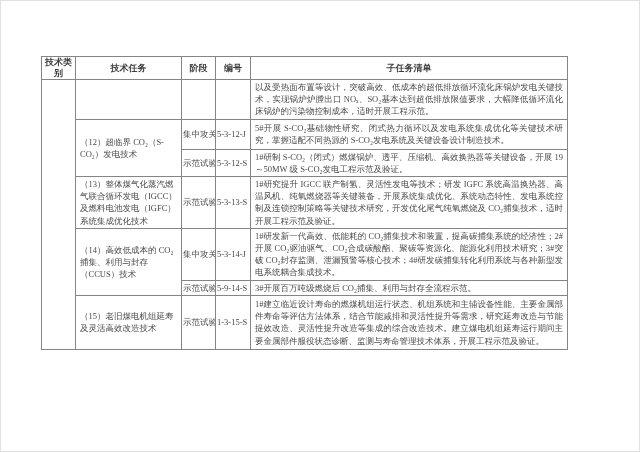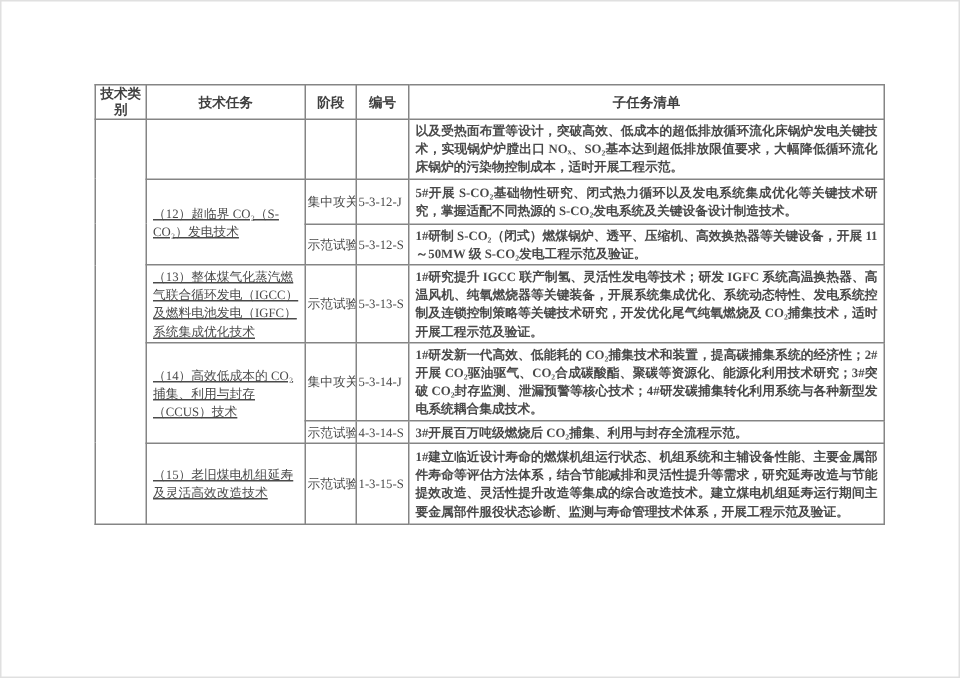--- a/index.html
+++ b/index.html
@@ -12,21 +12,21 @@
   }
   .page {
     position: absolute;
     left: 0; top: 0;
     width: 640px; height: 452px;
     background: #ffffff;
     border: 1px solid #e0e0e0;
   }
   .table-wrap {
     position: absolute;
-    left: 62px;
+    left: 40px;
     top: 55px;
   }
   table.doc-table {
     border-collapse: collapse;
     table-layout: fixed;
     width: 526px;
     color: #4a4a4a;
   }
   table.doc-table th,
   table.doc-table td {
@@ -45,31 +45,29 @@
     color: #404040;
     padding: 0 1px;
   }
   td.cell-category {
     text-align: center;
     padding: 0 2px;
   }
   td.cell-task {
     text-align: left;
     padding: 1px 3px 1px 4px;
-    text-decoration: underline;
   }
   td.cell-phase, td.cell-code {
     text-align: left;
     padding: 0 1px;
     white-space: nowrap;
   }
   td.cell-subtask {
     text-align: justify;
     padding: 1px 4px;
-    font-weight: bold;
   }
   tr.r-cont   { height: 37px; }
   tr.r-12j    { height: 30px; }
   tr.r-12s    { height: 20px; }
   tr.r-13     { height: 51px; }
   tr.r-14j    { height: 50px; }
   tr.r-14s    { height: 14px; }
   tr.r-15     { height: 54px; }
 </style>
 </head>
@@ -104,37 +102,37 @@
         </tr>
         <tr class="r-12j">
           <td class="cell-task" rowspan="2">（12）超临界 CO₂（S-CO₂）发电技术</td>
           <td class="cell-phase">集中攻关</td>
           <td class="cell-code">5-3-12-J</td>
           <td class="cell-subtask">5#开展 S-CO₂基础物性研究、闭式热力循环以及发电系统集成优化等关键技术研究，掌握适配不同热源的 S-CO₂发电系统及关键设备设计制造技术。</td>
         </tr>
         <tr class="r-12s">
           <td class="cell-phase">示范试验</td>
           <td class="cell-code">5-3-12-S</td>
-          <td class="cell-subtask">1#研制 S-CO₂（闭式）燃煤锅炉、透平、压缩机、高效换热器等关键设备，开展 11～50MW 级 S-CO₂发电工程示范及验证。</td>
+          <td class="cell-subtask">1#研制 S-CO₂（闭式）燃煤锅炉、透平、压缩机、高效换热器等关键设备，开展 19～50MW 级 S-CO₂发电工程示范及验证。</td>
         </tr>
         <tr class="r-13">
           <td class="cell-task">（13）整体煤气化蒸汽燃气联合循环发电（IGCC）及燃料电池发电（IGFC）系统集成优化技术</td>
           <td class="cell-phase">示范试验</td>
           <td class="cell-code">5-3-13-S</td>
           <td class="cell-subtask">1#研究提升 IGCC 联产制氢、灵活性发电等技术；研发 IGFC 系统高温换热器、高温风机、纯氧燃烧器等关键装备，开展系统集成优化、系统动态特性、发电系统控制及连锁控制策略等关键技术研究，开发优化尾气纯氧燃烧及 CO₂捕集技术，适时开展工程示范及验证。</td>
         </tr>
         <tr class="r-14j">
           <td class="cell-task" rowspan="2">（14）高效低成本的 CO₂捕集、利用与封存（CCUS）技术</td>
           <td class="cell-phase">集中攻关</td>
           <td class="cell-code">5-3-14-J</td>
           <td class="cell-subtask">1#研发新一代高效、低能耗的 CO₂捕集技术和装置，提高碳捕集系统的经济性；2#开展 CO₂驱油驱气、CO₂合成碳酸酯、聚碳等资源化、能源化利用技术研究；3#突破 CO₂封存监测、泄漏预警等核心技术；4#研发碳捕集转化利用系统与各种新型发电系统耦合集成技术。</td>
         </tr>
         <tr class="r-14s">
           <td class="cell-phase">示范试验</td>
-          <td class="cell-code">4-3-14-S</td>
+          <td class="cell-code">5-9-14-S</td>
           <td class="cell-subtask">3#开展百万吨级燃烧后 CO₂捕集、利用与封存全流程示范。</td>
         </tr>
         <tr class="r-15">
           <td class="cell-task">（15）老旧煤电机组延寿及灵活高效改造技术</td>
           <td class="cell-phase">示范试验</td>
           <td class="cell-code">1-3-15-S</td>
           <td class="cell-subtask">1#建立临近设计寿命的燃煤机组运行状态、机组系统和主辅设备性能、主要金属部件寿命等评估方法体系，结合节能减排和灵活性提升等需求，研究延寿改造与节能提效改造、灵活性提升改造等集成的综合改造技术。建立煤电机组延寿运行期间主要金属部件服役状态诊断、监测与寿命管理技术体系，开展工程示范及验证。</td>
         </tr>
       </tbody>
     </table>

